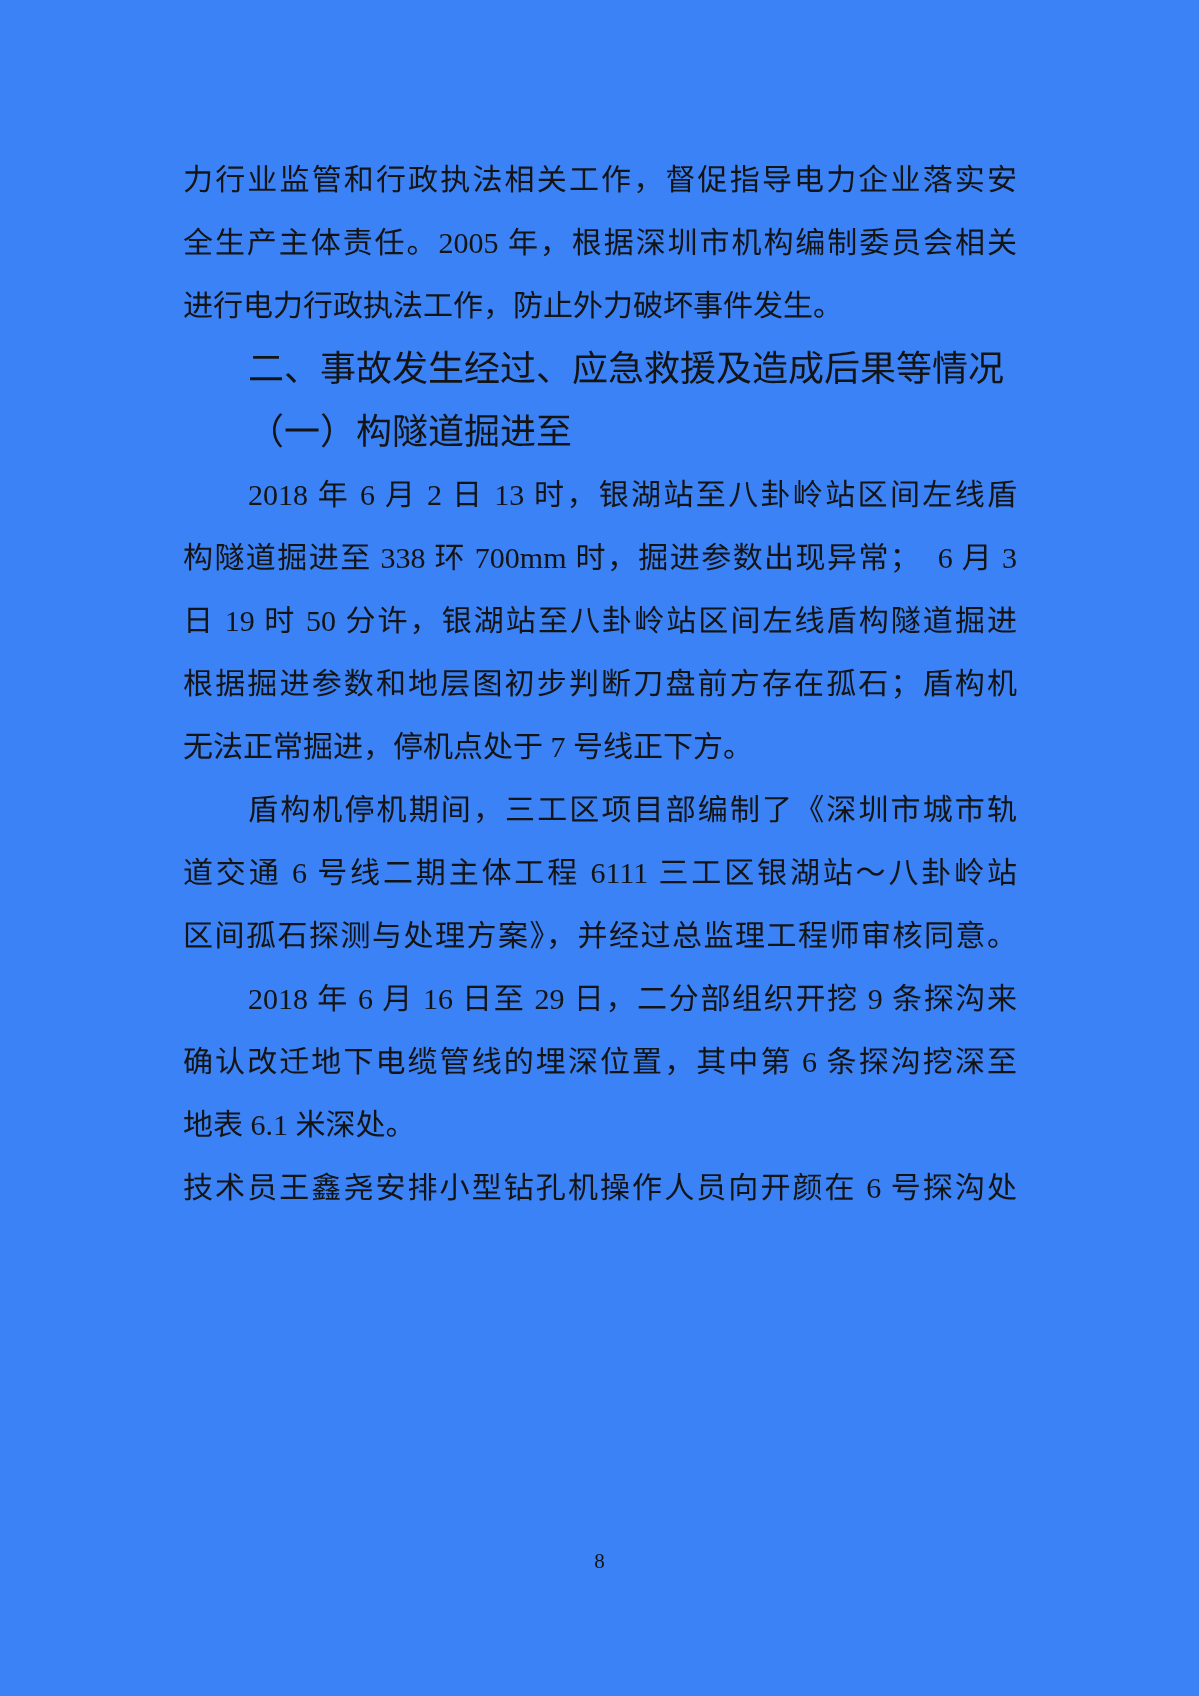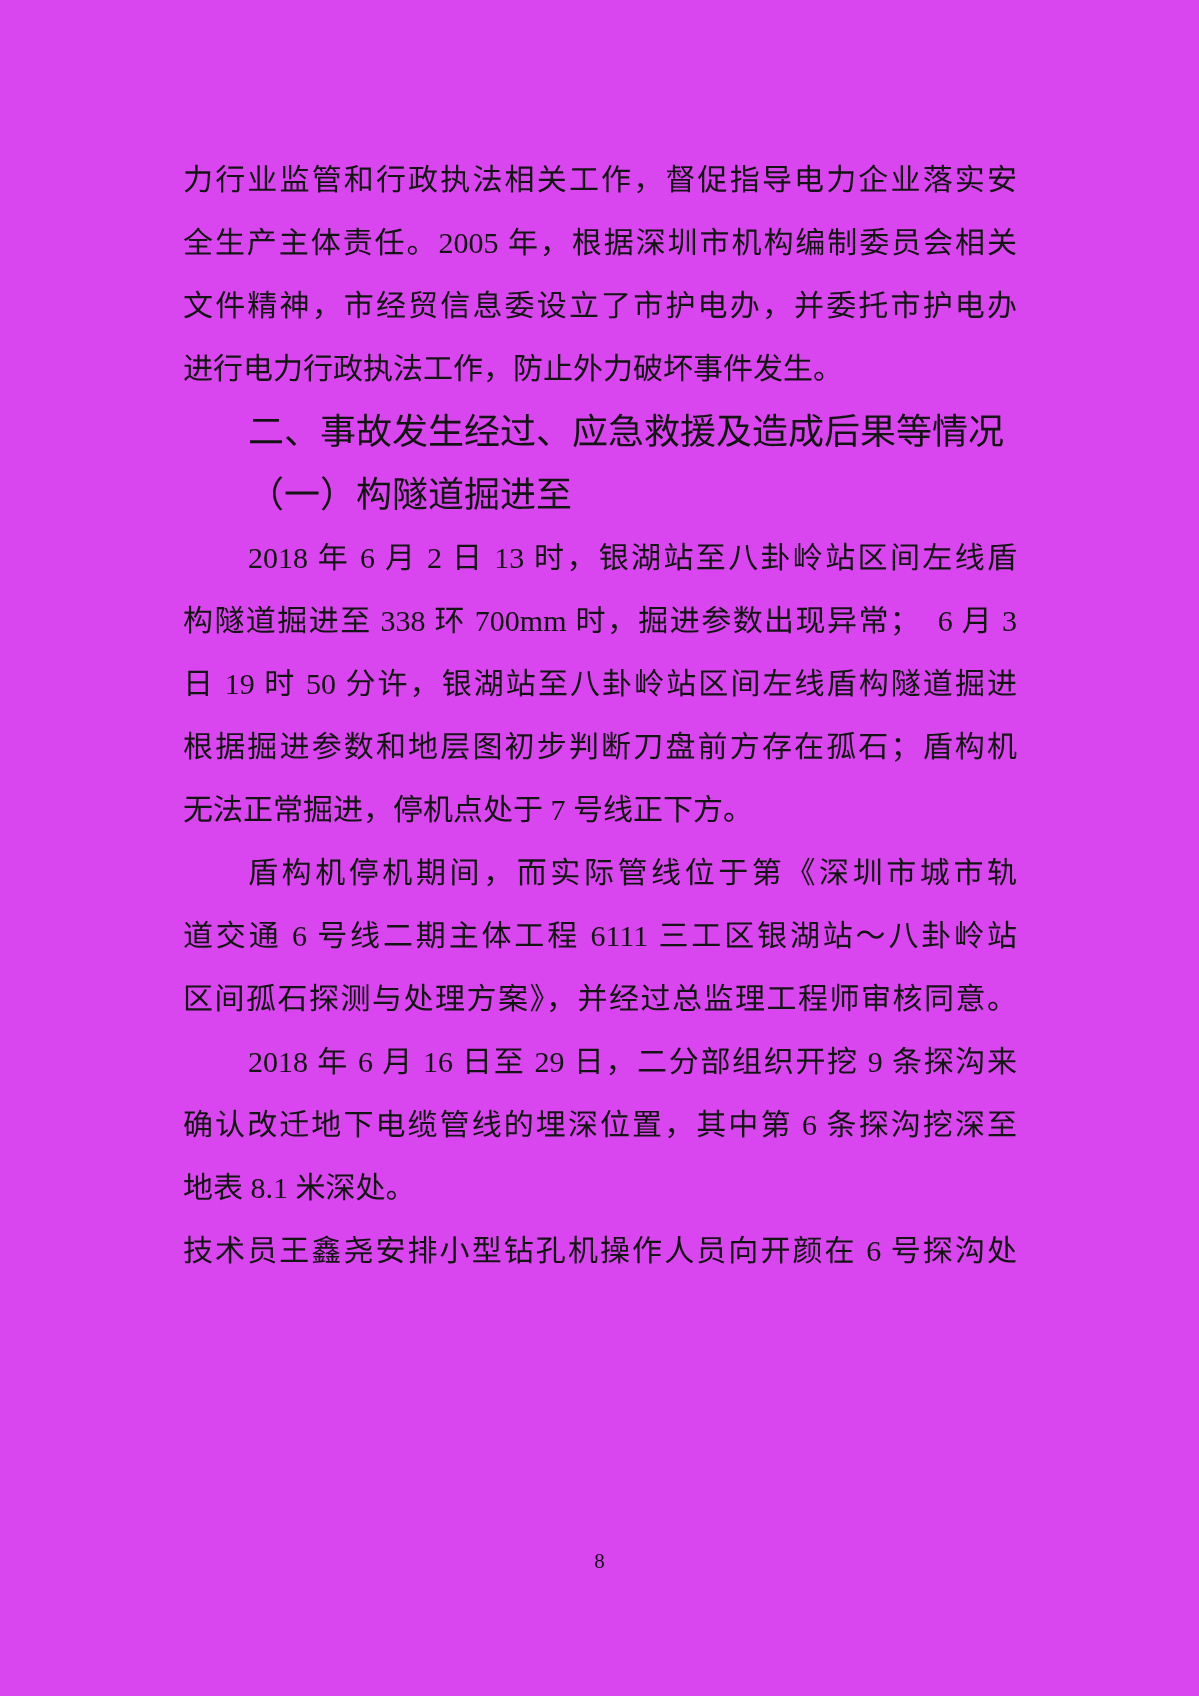--- a/index.html
+++ b/index.html
@@ -11,21 +11,21 @@
     height: 1696px;
     position: relative;
     background: #ffffff;
     overflow: hidden;
     font-family: "Liberation Serif", "DejaVu Serif", serif;
     color: #141414;
   }
   .page {
     position: absolute;
     inset: 0;
-    background: #d946ef;
+    background: #3b82f6;
   }
   .text-block {
     position: absolute;
     left: 183px;
     top: 148px;
     width: 834px;
   }
   .line {
     font-size: 30px;
     line-height: 63px;
@@ -56,33 +56,32 @@
     line-height: 30px;
   }
 </style>
 </head>
 <body>
 
 <div class="page">
   <div class="text-block">
       <div class="line justify">力行业监管和行政执法相关工作，督促指导电力企业落实安</div>
       <div class="line justify">全生产主体责任。2005 年，根据深圳市机构编制委员会相关</div>
-      <div class="line justify">文件精神，市经贸信息委设立了市护电办，并委托市护电办</div>
       <div class="line">进行电力行政执法工作，防止外力破坏事件发生。</div>
       <div class="line heading indent">二、事故发生经过、应急救援及造成后果等情况</div>
       <div class="line heading indent">（一）构隧道掘进至</div>
       <div class="line indent justify">2018 年 6 月 2 日 13 时，银湖站至八卦岭站区间左线盾</div>
       <div class="line justify">构隧道掘进至 338 环 700mm 时，掘进参数出现异常；　6 月 3</div>
       <div class="line justify">日 19 时 50 分许，银湖站至八卦岭站区间左线盾构隧道掘进</div>
       <div class="line justify">根据掘进参数和地层图初步判断刀盘前方存在孤石；盾构机</div>
       <div class="line">无法正常掘进，停机点处于 7 号线正下方。</div>
-      <div class="line indent justify">盾构机停机期间，而实际管线位于第《深圳市城市轨</div>
+      <div class="line indent justify">盾构机停机期间，三工区项目部编制了《深圳市城市轨</div>
       <div class="line justify">道交通 6 号线二期主体工程 6111 三工区银湖站～八卦岭站</div>
       <div class="line justify">区间孤石探测与处理方案》，并经过总监理工程师审核同意。</div>
       <div class="line indent justify">2018 年 6 月 16 日至 29 日，二分部组织开挖 9 条探沟来</div>
       <div class="line justify">确认改迁地下电缆管线的埋深位置，其中第 6 条探沟挖深至</div>
-      <div class="line">地表 8.1 米深处。</div>
+      <div class="line">地表 6.1 米深处。</div>
       <div class="line justify">技术员王鑫尧安排小型钻孔机操作人员向开颜在 6 号探沟处</div>
     </div>
   <div class="footer">
     <span>8</span>
   </div>
 </div>
 
 </body></html>

